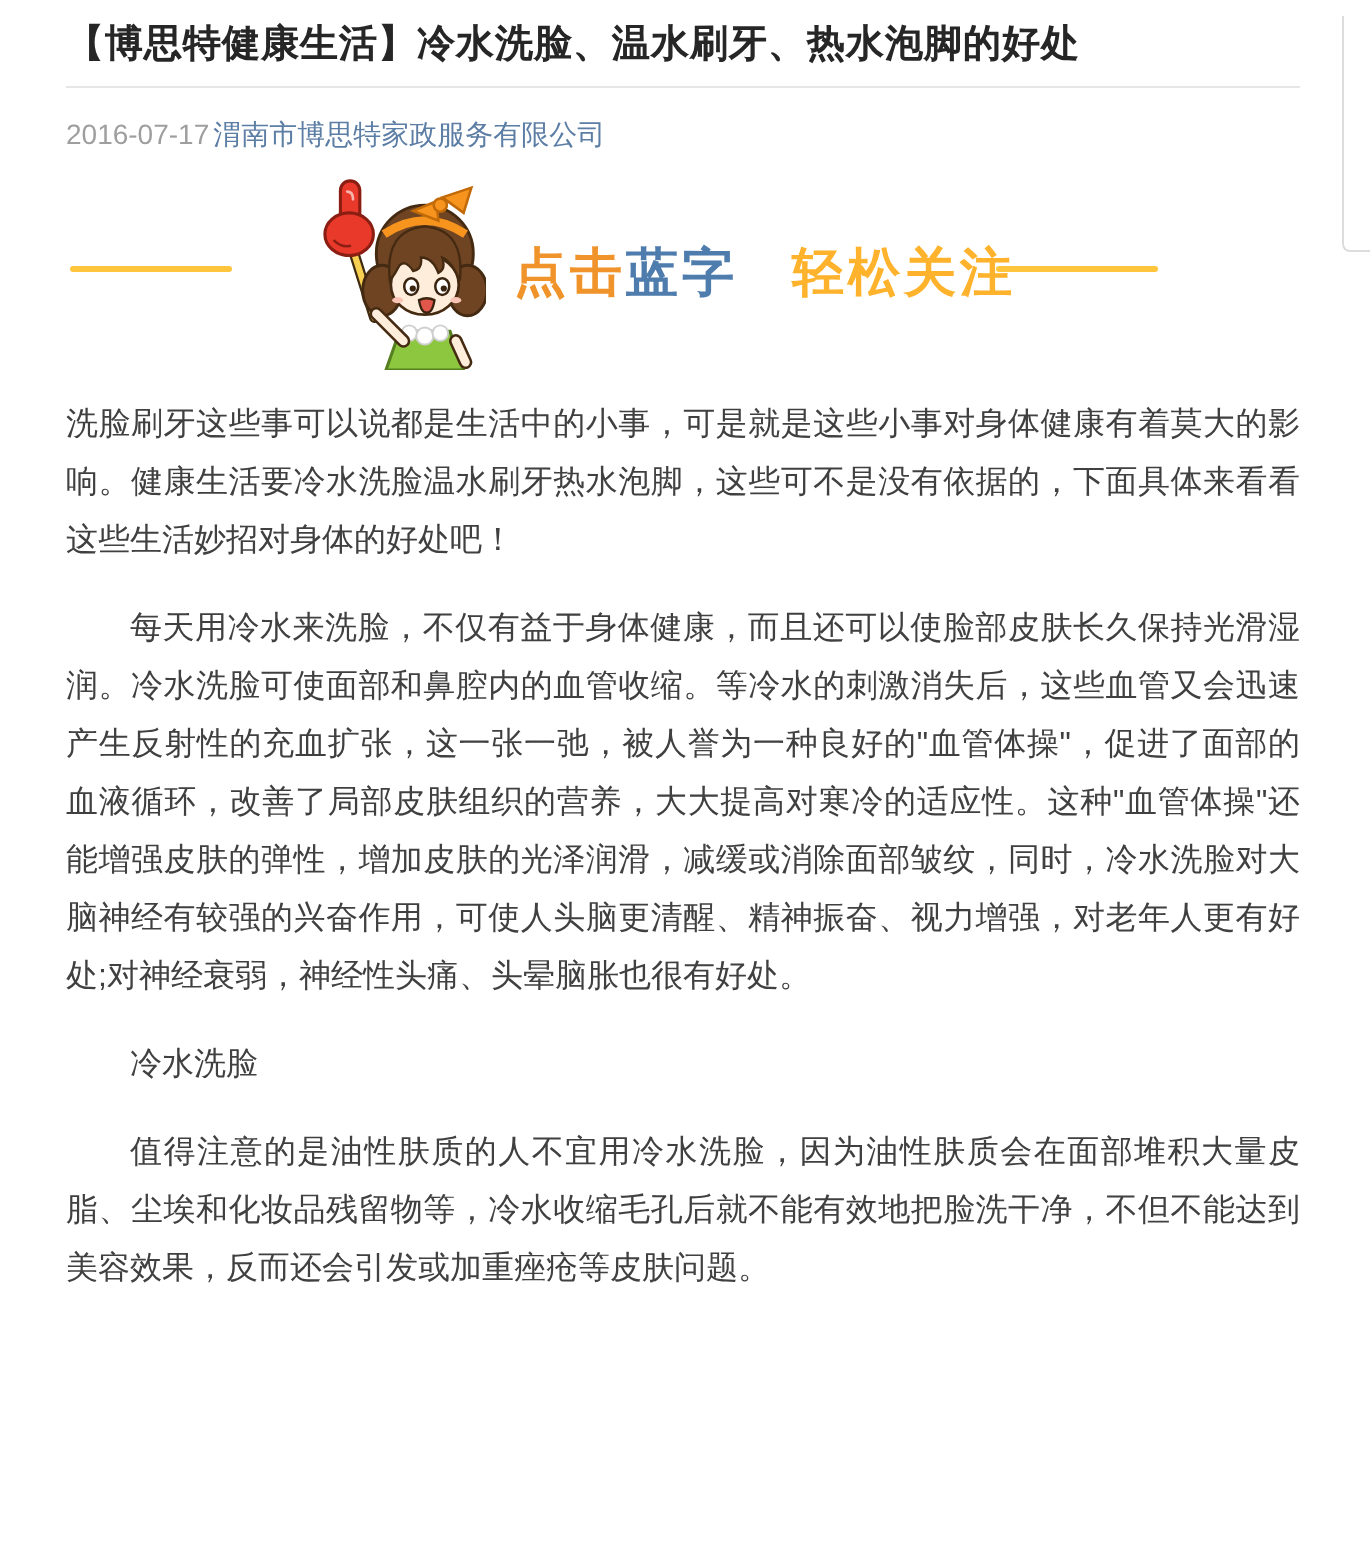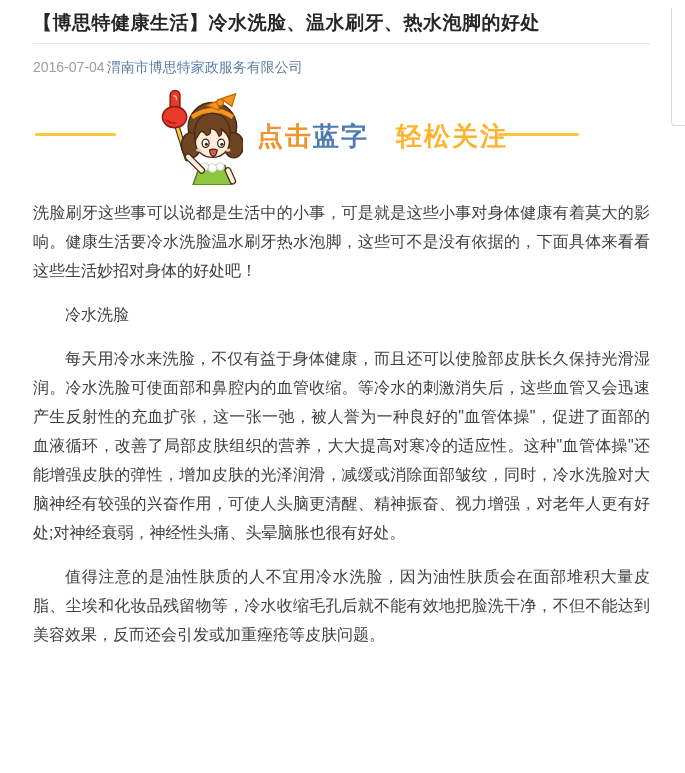--- a/index.html
+++ b/index.html
@@ -71,21 +71,21 @@
 <body>
 
 <div class="page">
 
   <div class="corner-panel"></div>
 
   <h1 class="title">【博思特健康生活】冷水洗脸、温水刷牙、热水泡脚的好处</h1>
   <div class="divider"></div>
 
   <div class="meta">
-    <span class="date">2016-07-04</span><a class="account">渭南市博思特家政服务有限公司</a>
+    <span class="date">2016-07-17</span><a class="account">渭南市博思特家政服务有限公司</a>
   </div>
 
   <div class="banner">
     <span class="hline left"></span>
 
     <svg class="girl-svg" viewBox="0 0 100 100" aria-hidden="true">
 
       <line x1="33" y1="38" x2="44" y2="73" stroke="#3F2A12" stroke-width="5.5" stroke-linecap="round"></line>
       <line x1="33" y1="38" x2="44" y2="73" stroke="#F7D051" stroke-width="3.2" stroke-linecap="round"></line>
 
@@ -137,18 +137,18 @@
       <line x1="86" y1="85" x2="91" y2="96" stroke="#FFEDDC" stroke-width="4.4" stroke-linecap="round"></line>
     </svg>
 
     <div class="slogan"><span class="s-click">点击</span><span class="s-blue">蓝字</span><span class="s-follow">轻松关注</span></div>
 
     <span class="hline right"></span>
   </div>
 
   <div class="body">
     <p class="noindent">洗脸刷牙这些事可以说都是生活中的小事，可是就是这些小事对身体健康有着莫大的影响。健康生活要冷水洗脸温水刷牙热水泡脚，这些可不是没有依据的，下面具体来看看这些生活妙招对身体的好处吧！</p>
+    <p>每天用冷水来洗脸，不仅有益于身体健康，而且还可以使脸部皮肤长久保持光滑湿润。冷水洗脸可使面部和鼻腔内的血管收缩。等冷水的刺激消失后，这些血管又会迅速产生反射性的充血扩张，这一张一弛，被人誉为一种良好的"血管体操"，促进了面部的血液循环，改善了局部皮肤组织的营养，大大提高对寒冷的适应性。这种"血管体操"还能增强皮肤的弹性，增加皮肤的光泽润滑，减缓或消除面部皱纹，同时，冷水洗脸对大脑神经有较强的兴奋作用，可使人头脑更清醒、精神振奋、视力增强，对老年人更有好处;对神经衰弱，神经性头痛、头晕脑胀也很有好处。</p>
     <p>冷水洗脸</p>
-    <p>每天用冷水来洗脸，不仅有益于身体健康，而且还可以使脸部皮肤长久保持光滑湿润。冷水洗脸可使面部和鼻腔内的血管收缩。等冷水的刺激消失后，这些血管又会迅速产生反射性的充血扩张，这一张一弛，被人誉为一种良好的"血管体操"，促进了面部的血液循环，改善了局部皮肤组织的营养，大大提高对寒冷的适应性。这种"血管体操"还能增强皮肤的弹性，增加皮肤的光泽润滑，减缓或消除面部皱纹，同时，冷水洗脸对大脑神经有较强的兴奋作用，可使人头脑更清醒、精神振奋、视力增强，对老年人更有好处;对神经衰弱，神经性头痛、头晕脑胀也很有好处。</p>
     <p>值得注意的是油性肤质的人不宜用冷水洗脸，因为油性肤质会在面部堆积大量皮脂、尘埃和化妆品残留物等，冷水收缩毛孔后就不能有效地把脸洗干净，不但不能达到美容效果，反而还会引发或加重痤疮等皮肤问题。</p>
   </div>
 
 </div>
 
 </body></html>

